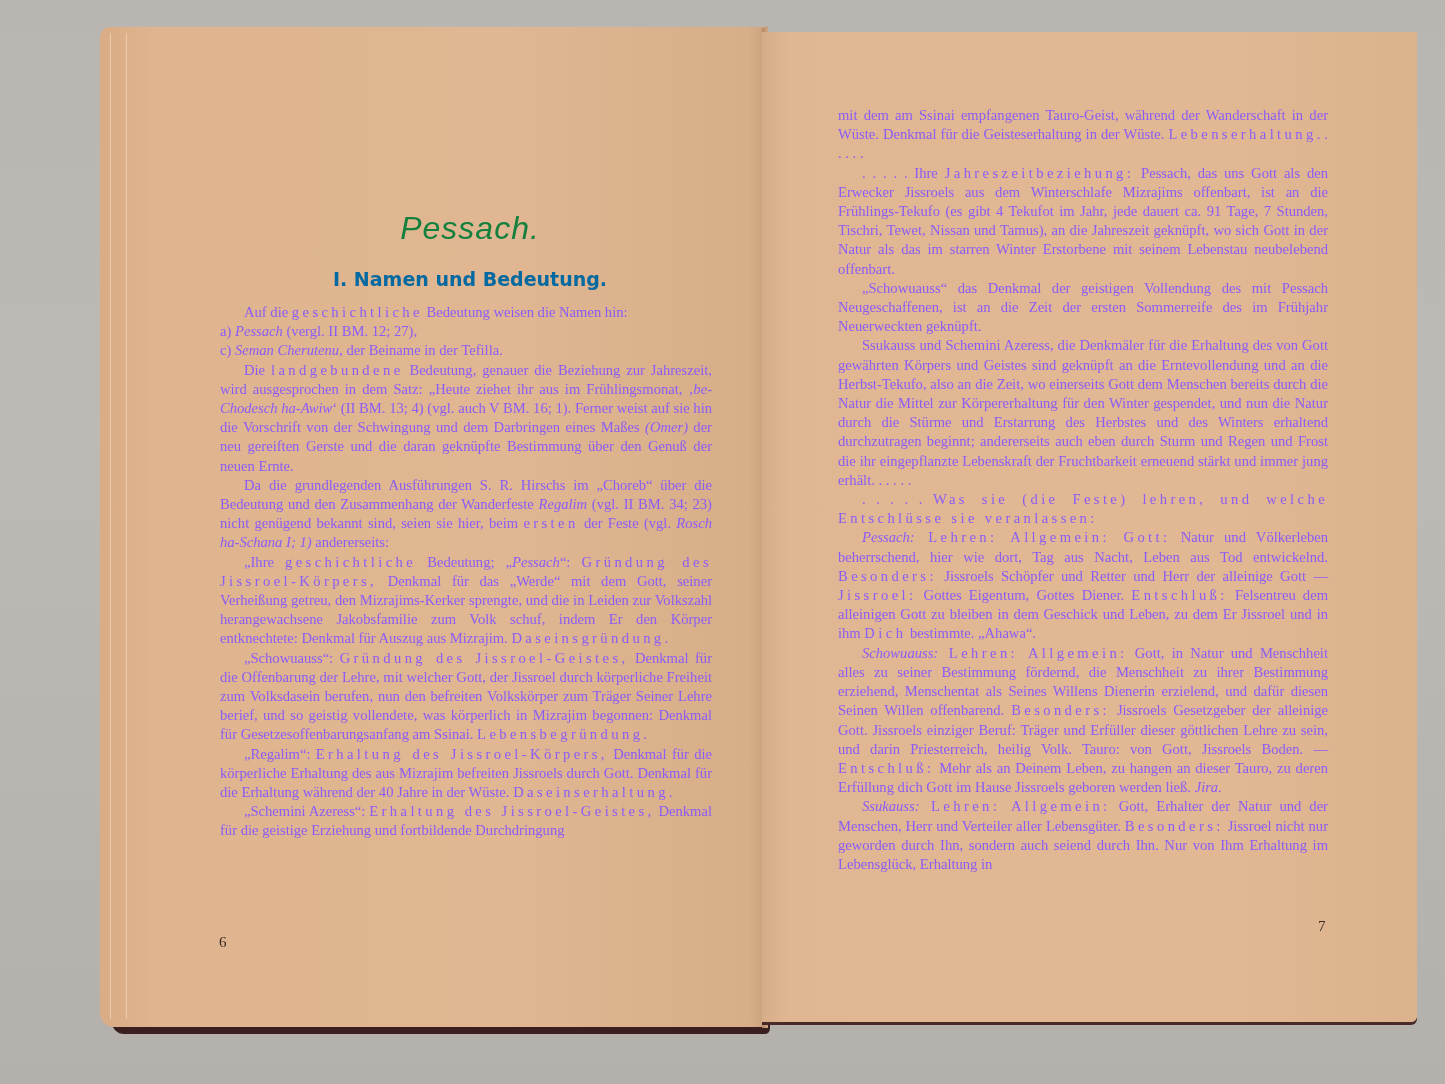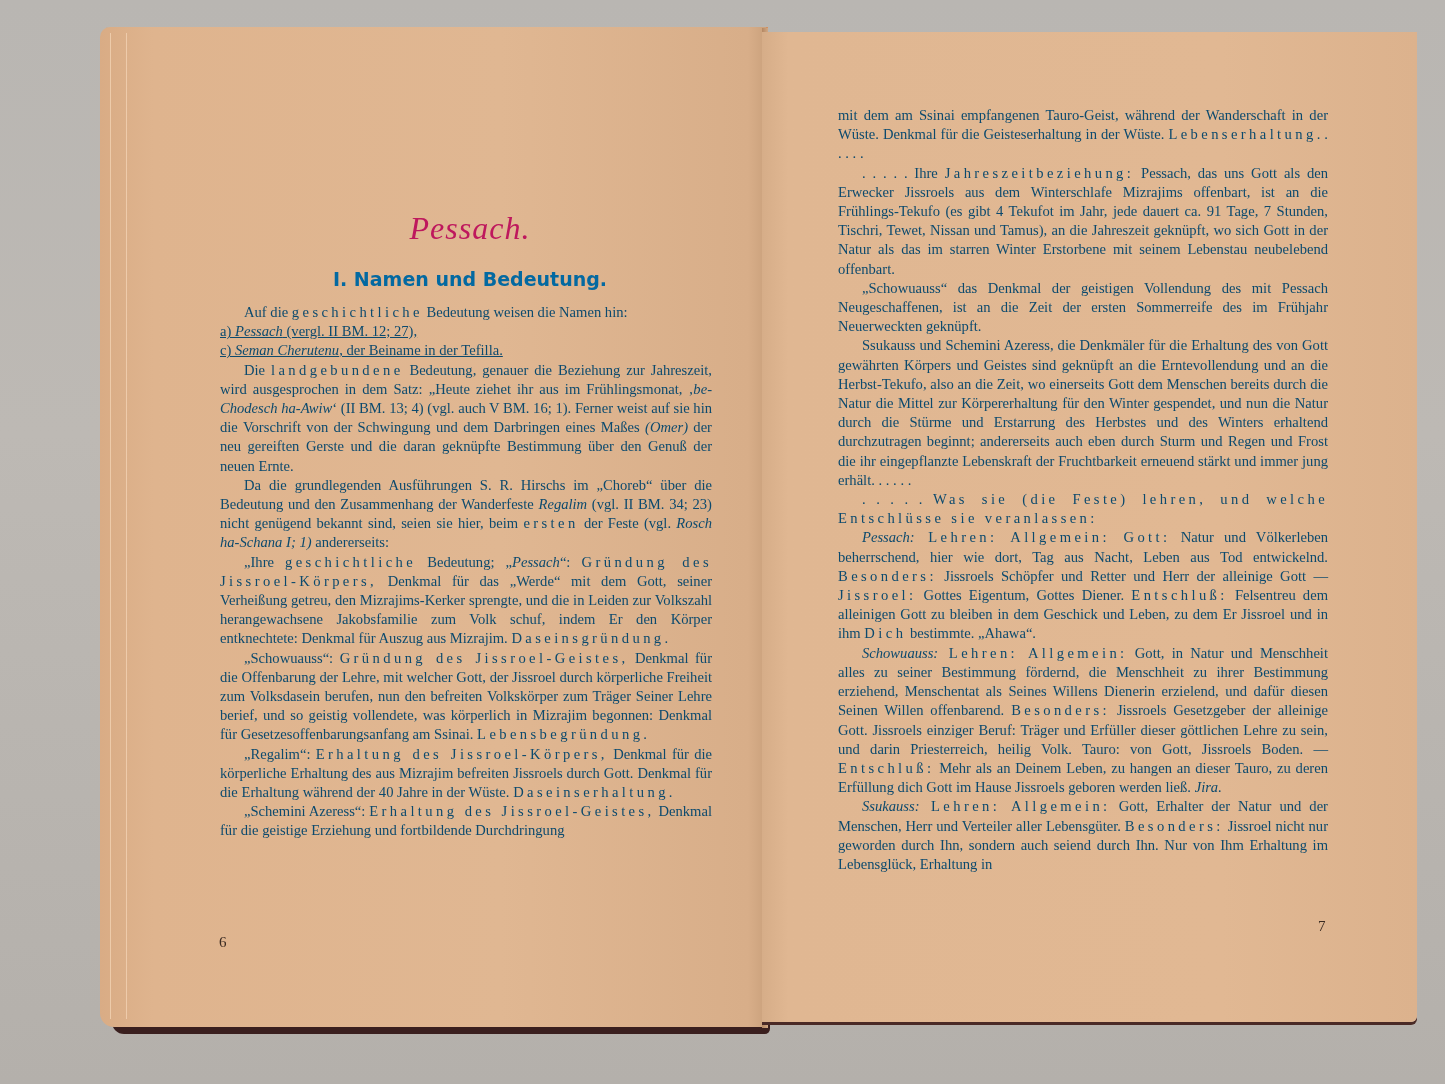--- a/index.html
+++ b/index.html
@@ -32,40 +32,40 @@
     left: 762px; top: 32px; width: 655px; height: 990px;
     background: linear-gradient(90deg, #d6ad88 0%, #e0b792 4%, #e1b893 70%, #dcb28d 100%);
     border-radius: 0 0 6px 0;
     box-shadow: 0 3px 0 #4a2a26;
   }
   .gutter {
     position: absolute; left: 762px; top: 28px; width: 6px; height: 1000px;
     background: linear-gradient(90deg, #b38763, #d2a883);
   }
   .textblock {
-    position: absolute; font-size: 14.6px; line-height: 19.2px; color: #0c4a6e;
+    position: absolute; font-size: 14.6px; line-height: 19.2px; color: #8b5cf6;
     text-align: justify;
   }
   .textblock p { margin: 0; text-indent: 24px; }
   .textblock p.noindent { text-indent: 0; }
   .sp { letter-spacing: 3.4px; }
   .it { font-style: italic; }
   .title {
     position: absolute; left: 200px; width: 540px; top: 210px; text-align: center;
-    font-family: Liberation Serif, serif; font-style: italic; font-size: 32px; color: #be185d;
+    font-family: Liberation Sans, sans-serif; font-style: italic; font-size: 32px; color: #15803d;
     letter-spacing: 1px;
   }
   .heading {
     position: absolute; left: 200px; width: 540px; top: 268px; text-align: center;
     font-family: "DejaVu Sans", sans-serif; font-weight: bold; font-size: 19px; color: #0369a1;
   }
   .pagenum {
     position: absolute; font-size: 15px; color: #3a2b22;
   }
-  .list-item { text-indent: 0; text-decoration: underline; }
+  .list-item { text-indent: 0; }
 </style>
 </head>
 <body>
 
 <div class="book-shadow"></div>
 <div class="cover-edge"></div>
 
 <div class="page page-left">
   <div class="leaf" style="left:10px"></div>
   <div class="leaf" style="left:26px"></div>

